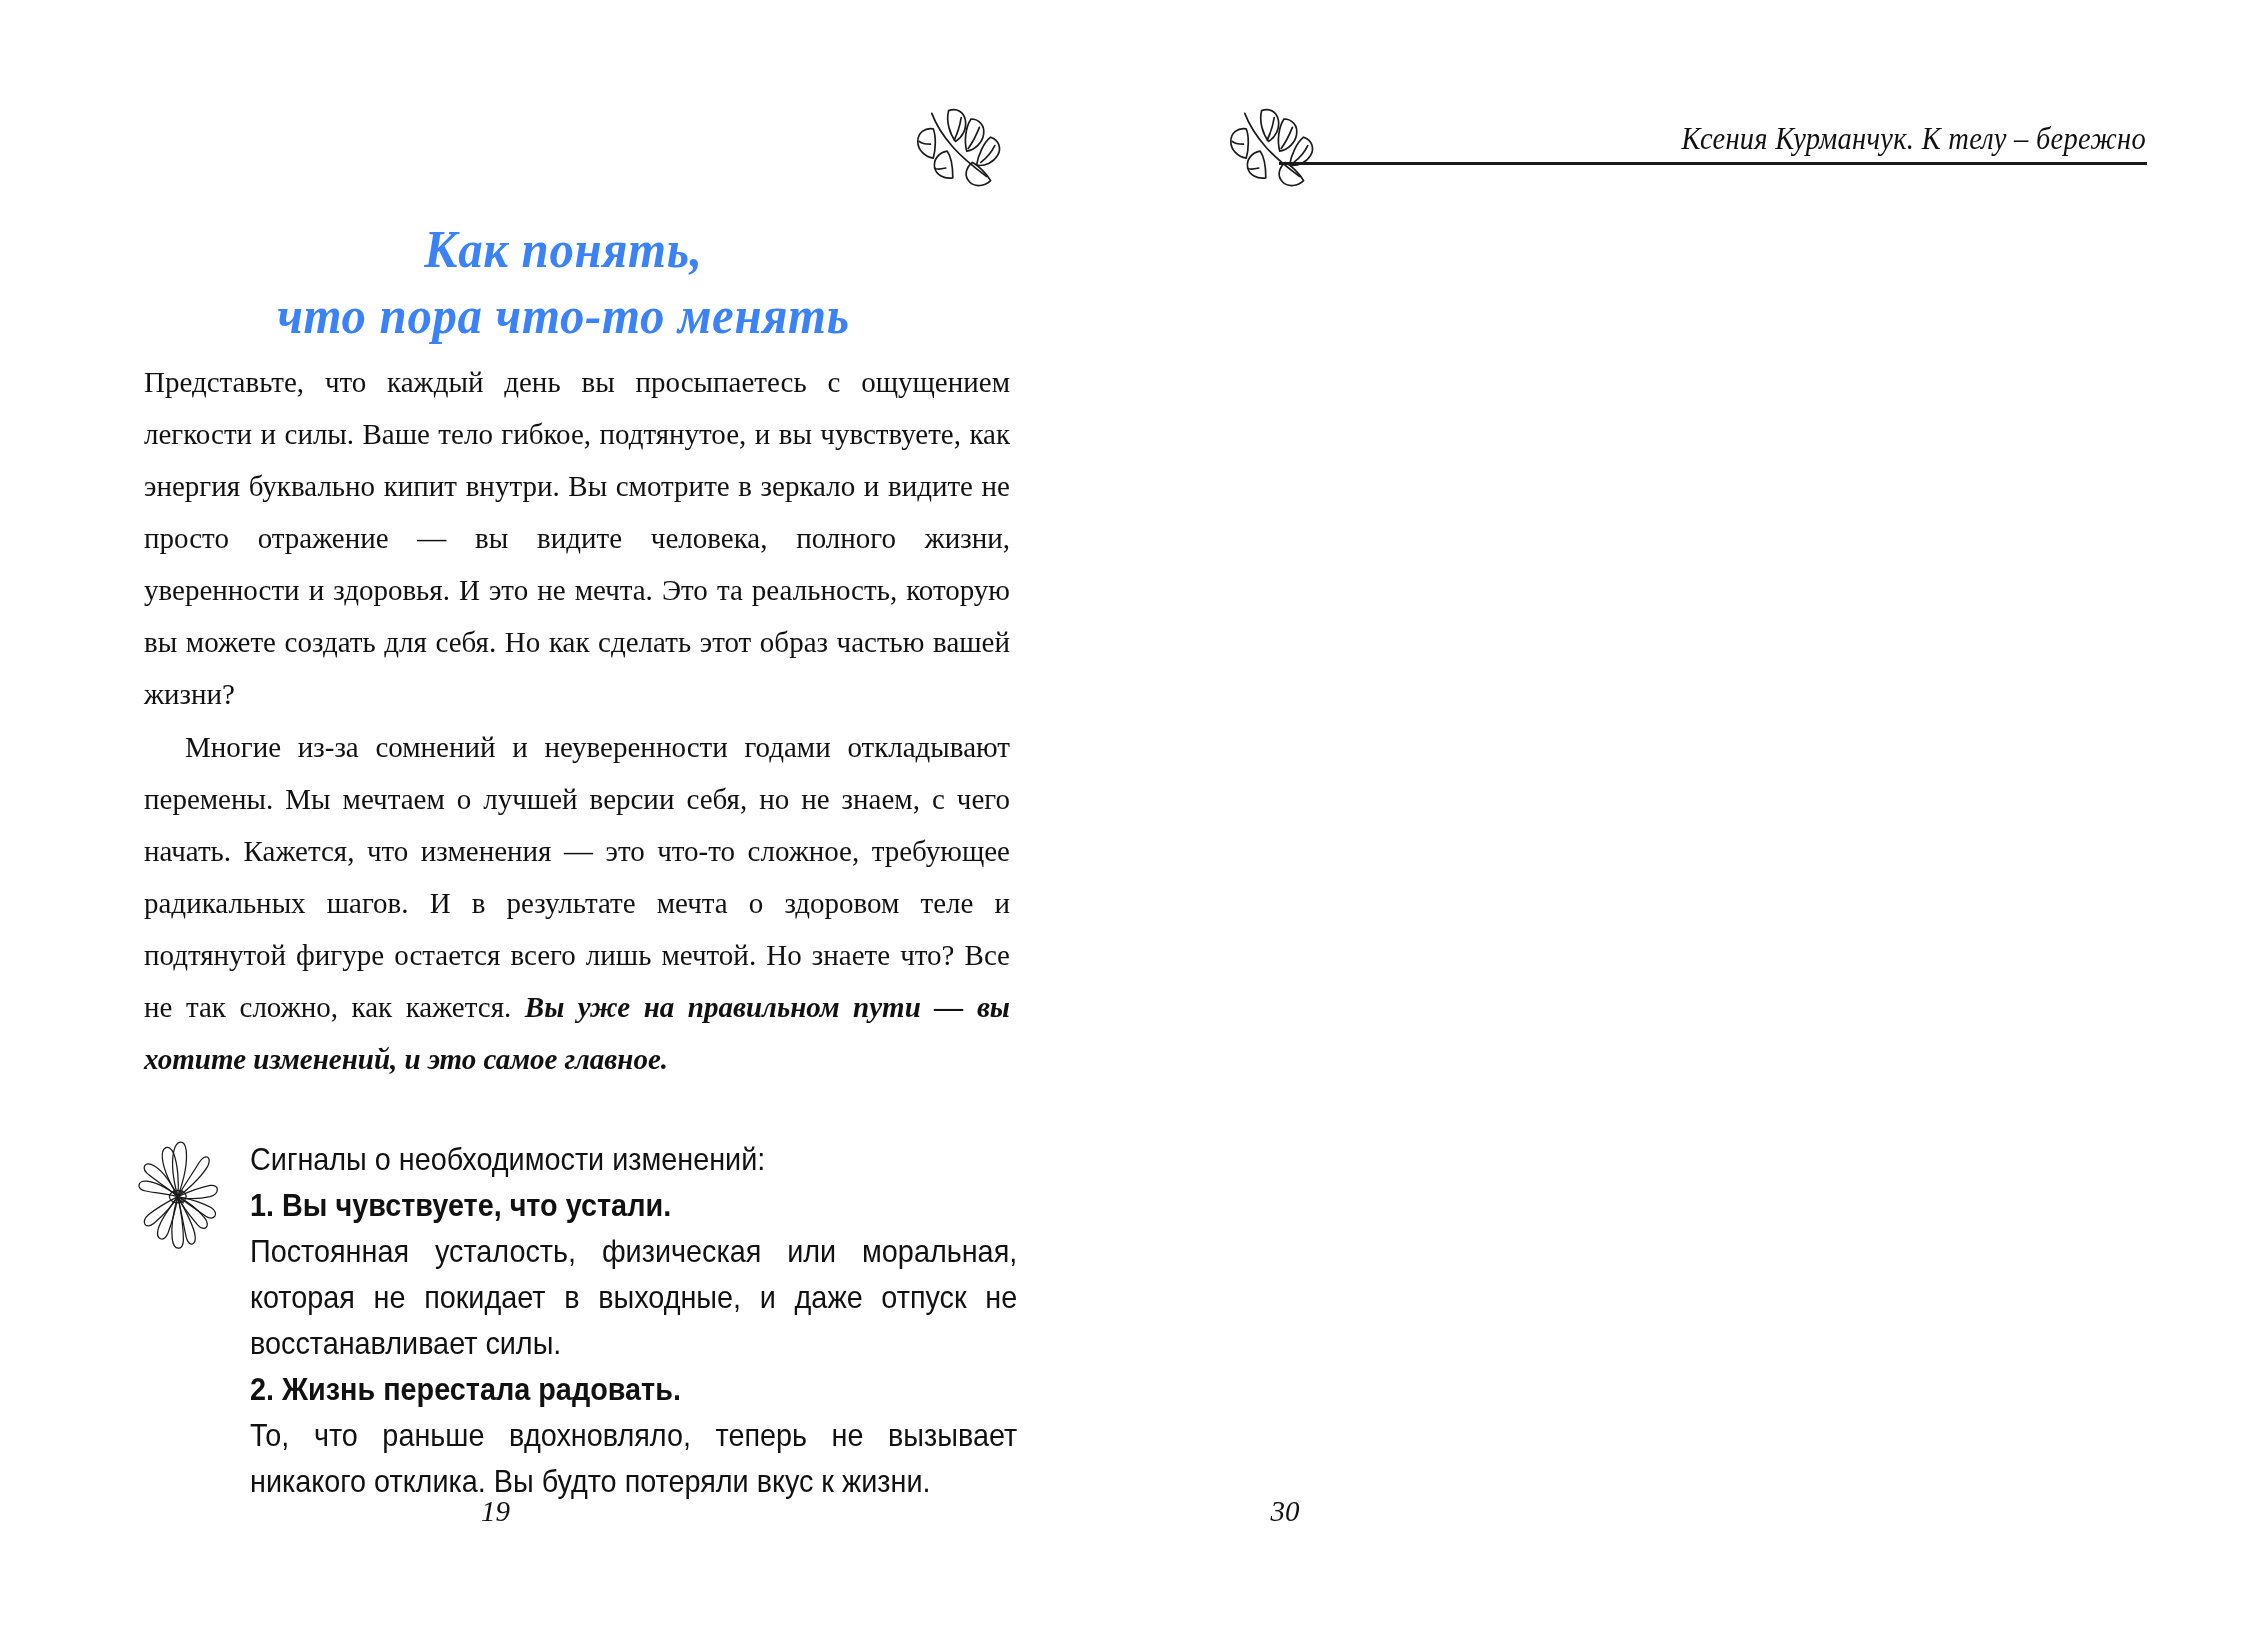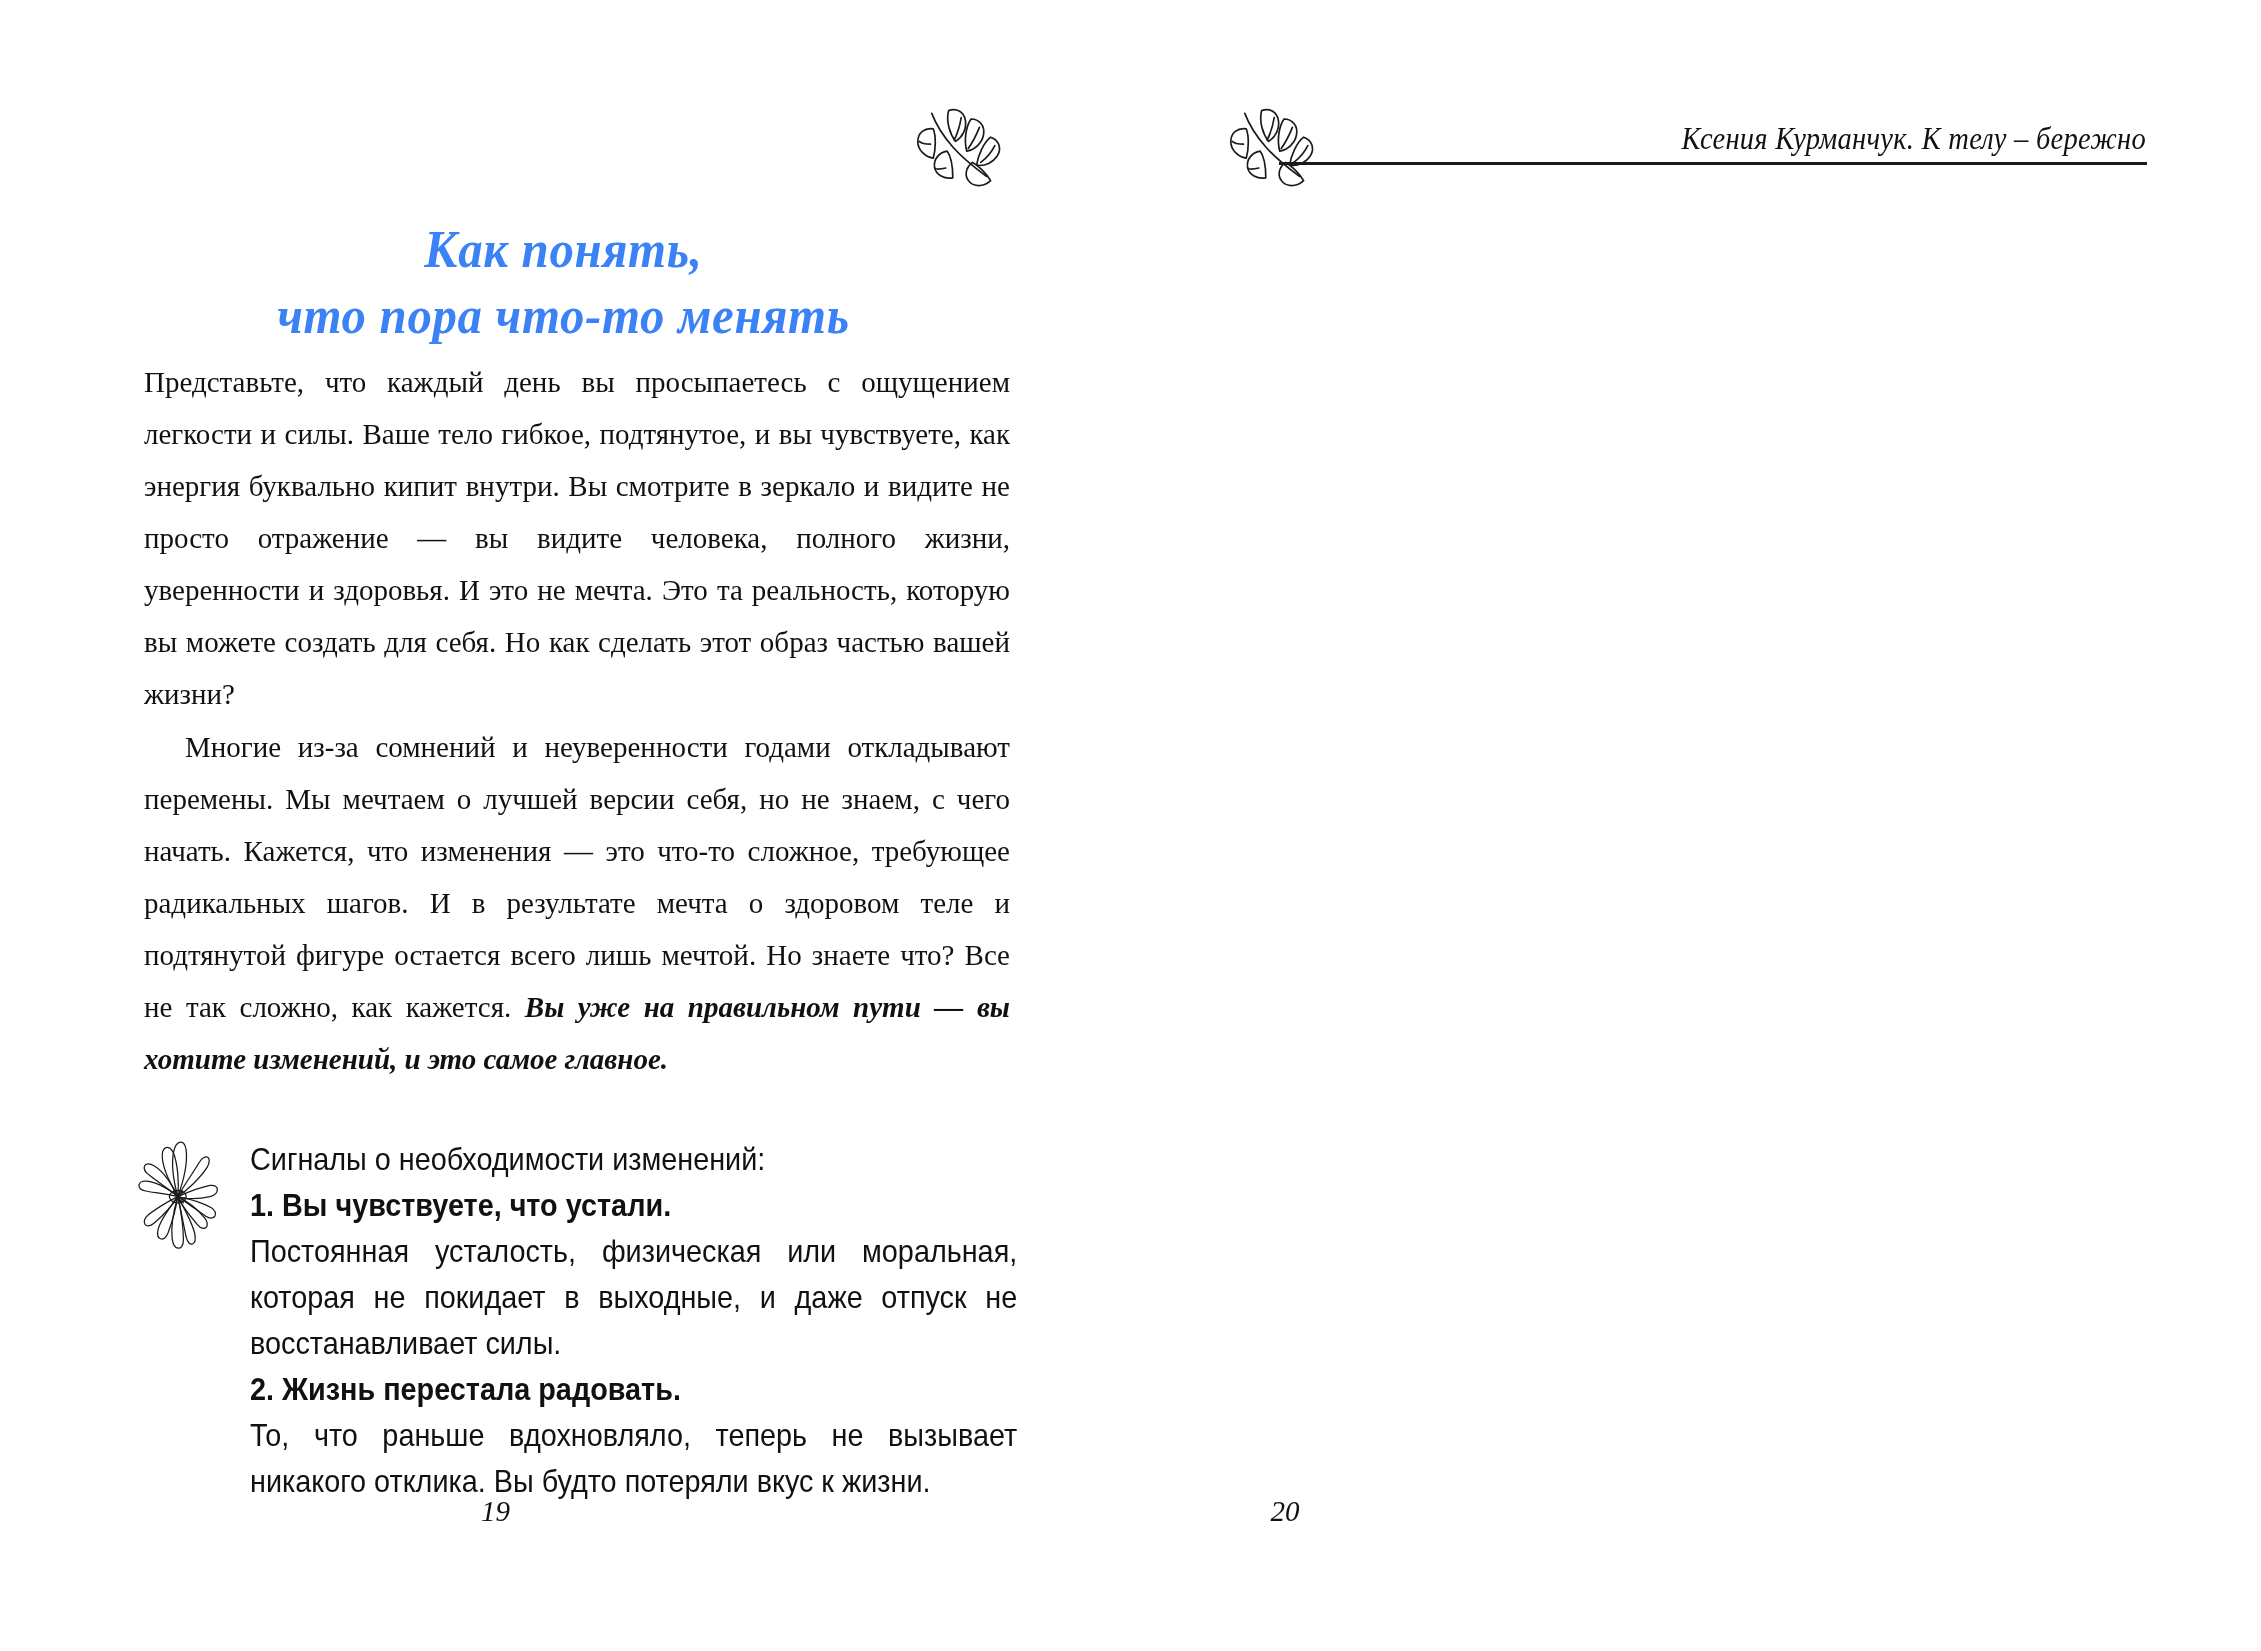--- a/index.html
+++ b/index.html
@@ -241,17 +241,17 @@
         <path d="M32 66 C24 66 18 64 16 62"></path>
         <path d="M54 100 C46 102 40 102 38 100"></path>
       </svg>
     </div>
 
     <div class="runhead">
       <div class="runhead-text">Ксения Курманчук. К телу – бережно</div>
       <div class="runhead-rule"></div>
     </div>
 
-    <div class="folio">20</div>
+    <div class="folio">30</div>
   </div>
 
 </div>
 
 
 </body></html>

